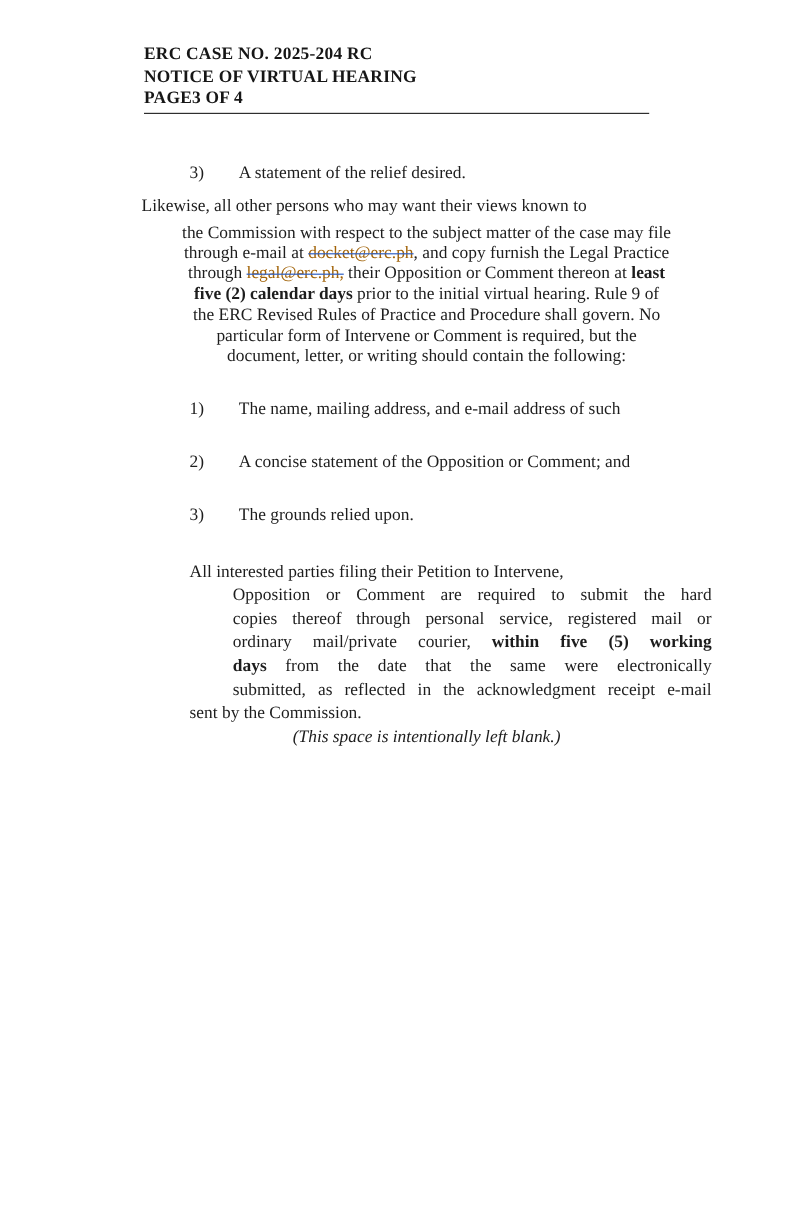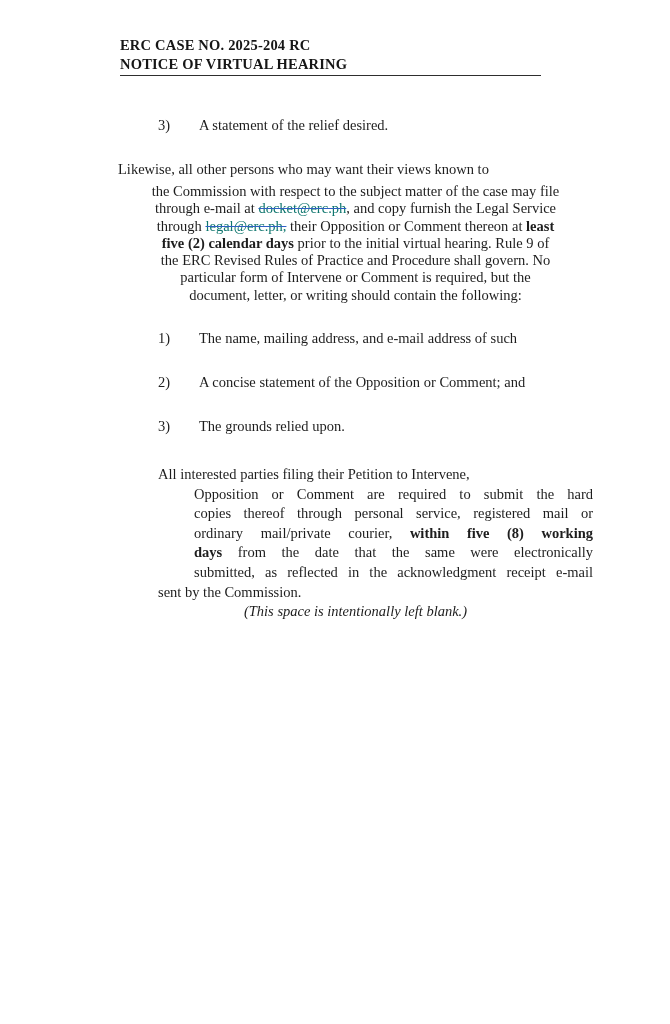--- a/index.html
+++ b/index.html
@@ -22,21 +22,21 @@
     line-height: 18.5px;
     letter-spacing: 0.2px;
     color: #161616;
     border-bottom: 1.8px solid #2e2e2e;
     padding-bottom: 2px;
   }
   
   .content { margin: 0 77px 0 118px; width: 475px; }
 
   .tline { min-height: 17px; }
-  .likewise-intro { margin-top: 26px; line-height: 18px; }
+  .likewise-intro { margin-top: 10px; line-height: 18px; }
   .likewise-body  { margin-top: 5px;  line-height: 17.3px; text-align: center; }
   .likewise-body .tline { min-height: 17.3px; }
 
   .relief-row { display: flex; margin-top: 40px; line-height: 18px; }
   .num-col { width: 41px; flex: 0 0 41px; }
   .indent-40 { margin-left: 40px; }
   .item-text { flex: 1; }
 
   .req-list { margin-top: 21px; }
   .req-item { display: flex; line-height: 26px; margin-bottom: 18px; }
@@ -49,47 +49,48 @@
 
   .blank-note {
     text-align: center;
     font-style: italic;
     line-height: 18px;
   }
 
   
   .run-bold { font-weight: bold; }
   .run-link {
-    color: #0f766e;
+    color: #a16207;
     text-decoration: line-through;
     text-decoration-color: #2f5fc4;
     text-decoration-thickness: 1.4px;
   }
 </style>
 </head>
 <body>
 
 <div class="page">
 
   <div class="doc-header">
     <div>ERC CASE NO. 2025-204 RC</div>
     <div>NOTICE OF VIRTUAL HEARING</div>
+    <div>PAGE3 OF 4</div>
   </div>
 
   <div class="content">
 
     <div class="relief-row indent-40">
       <div class="num-col">3)</div>
       <div class="item-text">A statement of the relief desired.</div>
     </div>
 
     <div class="likewise-intro">Likewise, all other persons who may want their views known to</div>
     <div class="likewise-body">
         <div class="tline"><span>the Commission with respect to the subject matter of the case may file</span></div>
-        <div class="tline"><span>through e-mail at </span><span class="run-link">docket@erc.ph</span><span>, and copy furnish the Legal Service</span></div>
+        <div class="tline"><span>through e-mail at </span><span class="run-link">docket@erc.ph</span><span>, and copy furnish the Legal Practice</span></div>
         <div class="tline"><span>through </span><span class="run-link">legal@erc.ph,</span><span> their Opposition or Comment thereon at </span><span class="run-bold">least</span></div>
         <div class="tline"><span class="run-bold">five (2) calendar days</span><span> prior to the initial virtual hearing. Rule 9 of</span></div>
         <div class="tline"><span>the ERC Revised Rules of Practice and Procedure shall govern. No</span></div>
         <div class="tline"><span>particular form of Intervene or Comment is required, but the</span></div>
         <div class="tline"><span>document, letter, or writing should contain the following:</span></div>
       </div>
 
     <div class="req-list indent-40">
       <div class="req-item">
         <div class="num-col">1)</div>
@@ -108,21 +109,21 @@
         <div class="item-text">
             <div class="tline"><span>The grounds relied upon.</span></div>
           </div>
       </div>
     </div>
 
     <div class="hardcopy">
         <div class="tline"><span>All interested parties filing their Petition to Intervene,</span></div>
         <div class="tline justify"><span>Opposition or Comment are required to submit the hard</span></div>
         <div class="tline justify"><span>copies thereof through personal service, registered mail or</span></div>
-        <div class="tline justify"><span>ordinary mail/private courier, </span><span class="run-bold">within five (8) working</span></div>
+        <div class="tline justify"><span>ordinary mail/private courier, </span><span class="run-bold">within five (5) working</span></div>
         <div class="tline justify"><span class="run-bold">days</span><span> from the date that the same were electronically</span></div>
         <div class="tline justify"><span>submitted, as reflected in the acknowledgment receipt e-mail</span></div>
         <div class="tline"><span>sent by the Commission.</span></div>
       </div>
 
     <div class="blank-note">(This space is intentionally left blank.)</div>
 
   </div>
 </div>
 

